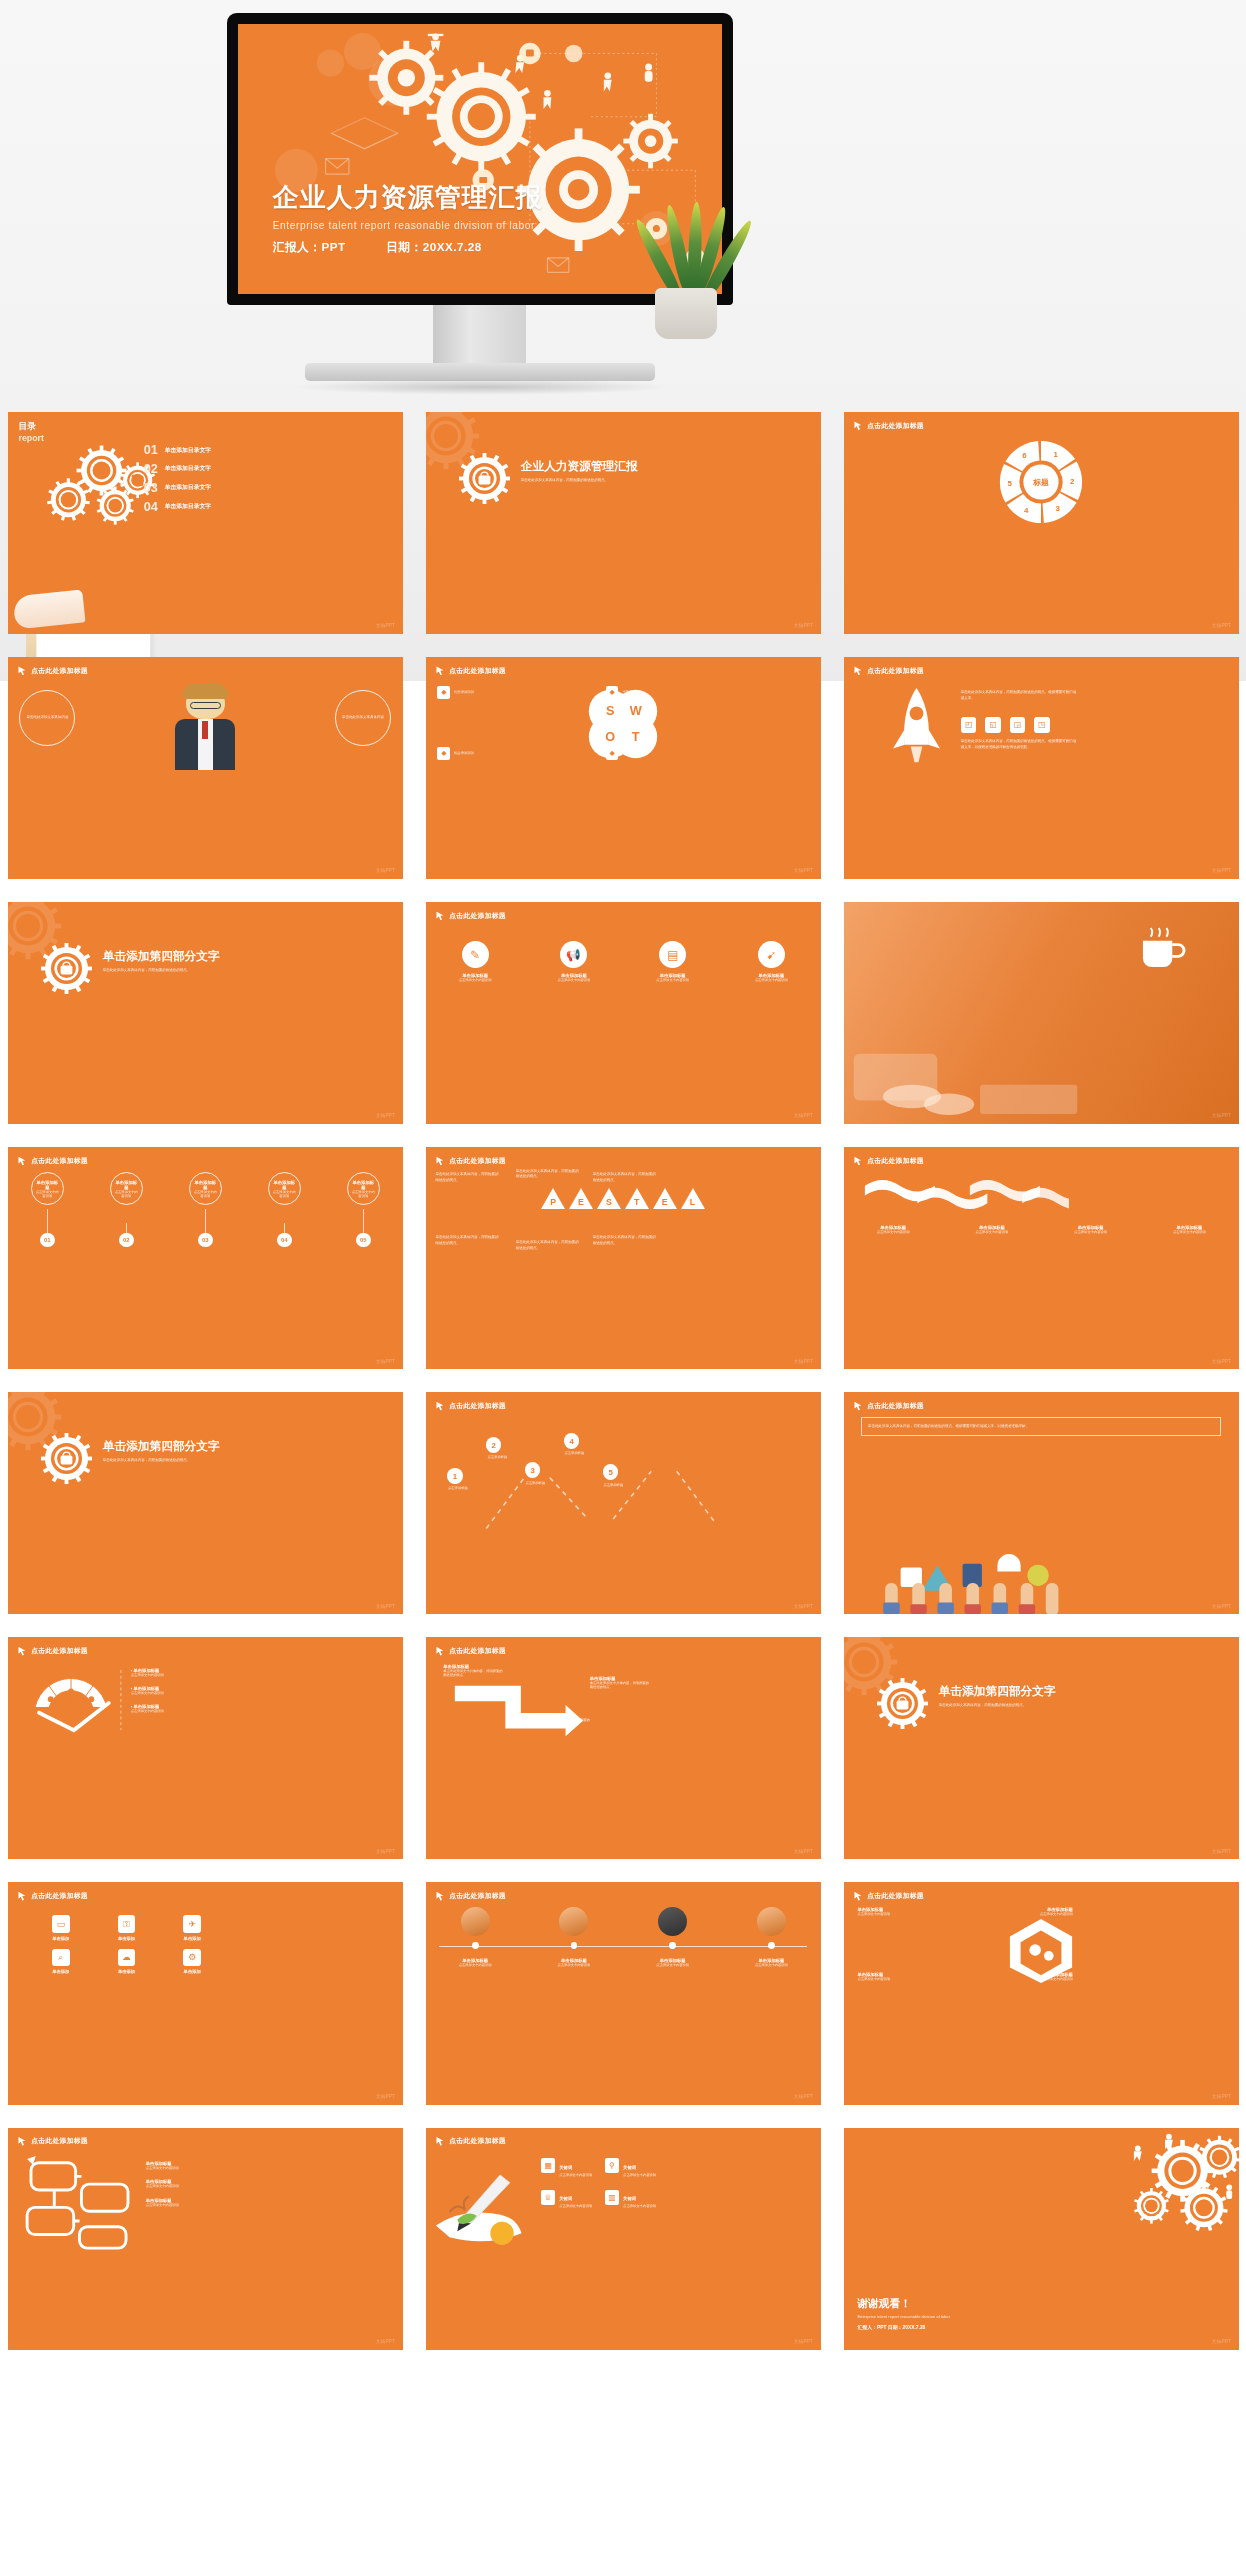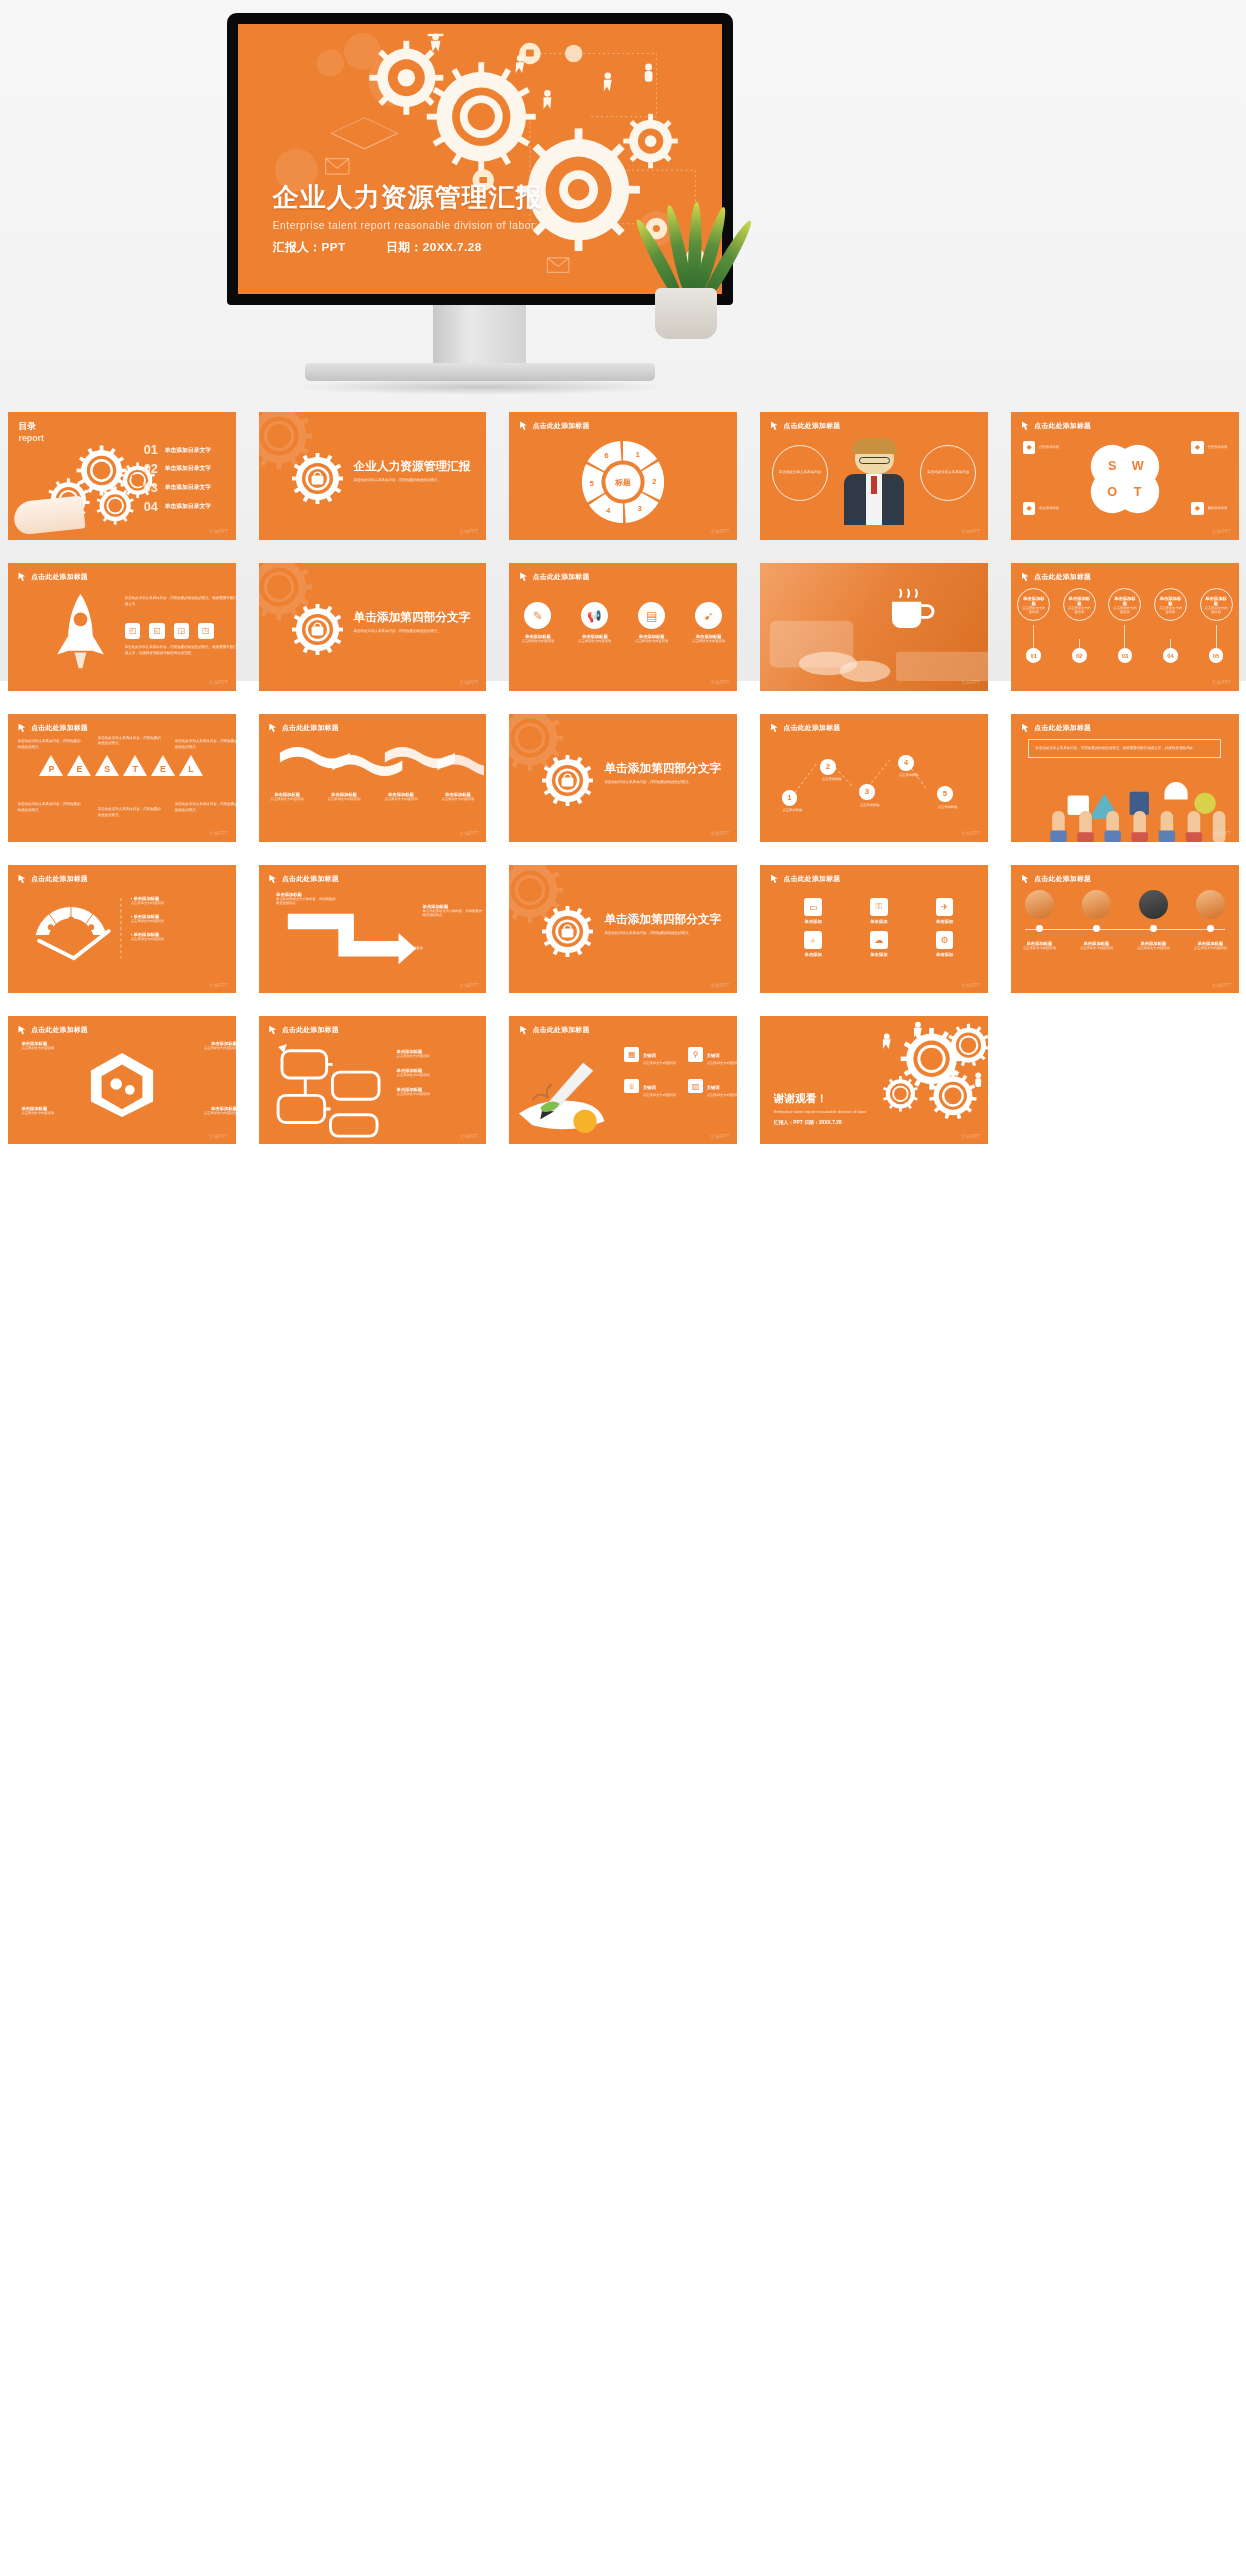--- a/index.html
+++ b/index.html
@@ -52,21 +52,21 @@
   .logo-inner { position:absolute; left:13.6px; top:23.4px; display:flex; align-items:center; gap:4.9px; }
   .logo-mark  { width:21.4px; height:21.4px; background:#3faf6e; border-radius:3.9px; position:relative; }
   .logo-mark i{ position:absolute; bottom:4.9px; background:#fff; width:2.9px; border-radius:1px; }
   .logo-bar   { width:1px; height:19.5px; background:#333; }
   .logo-txt   { font-size:12.7px; font-weight:bold; color:#1d1d1d; line-height:1; }
   .logo-txt .ppt{ color:#555; font-size:10.7px; }
   .logo-sub   { font-size:3.9px; color:#8a8a8a; letter-spacing:0.5px; margin-top:1.9px; }
 
   
   .grid { position:absolute; left:7.8px; top:412px; width:1231px;
-          display:grid; grid-template-columns:repeat(5,1fr); gap:23px; }
+          display:grid; grid-template-columns:repeat(3,1fr); gap:23px; }
   .slide { position:relative; width:100%; aspect-ratio:249/140; background:#ee8032;
            overflow:hidden; color:#fff; }
   .slide .wm { position:absolute; right:7.8px; bottom:5.8px; font-size:4.9px; color:rgba(255,255,255,.30); }
 
   
   .s-hdr { position:absolute; left:10.7px; top:8.8px; display:flex; align-items:center; gap:3.9px; }
   .s-hdr .cursor { width:8.8px; height:8.8px; position:relative; }
   .s-hdr .cursor:before{ content:""; position:absolute; inset:0;
         background:#fff; clip-path:polygon(0 0,0 78%,26% 56%,45% 100%,62% 90%,44% 48%,78% 44%); }
   .s-hdr .t { font-size:6.8px; font-weight:bold; letter-spacing:0.3px; }

